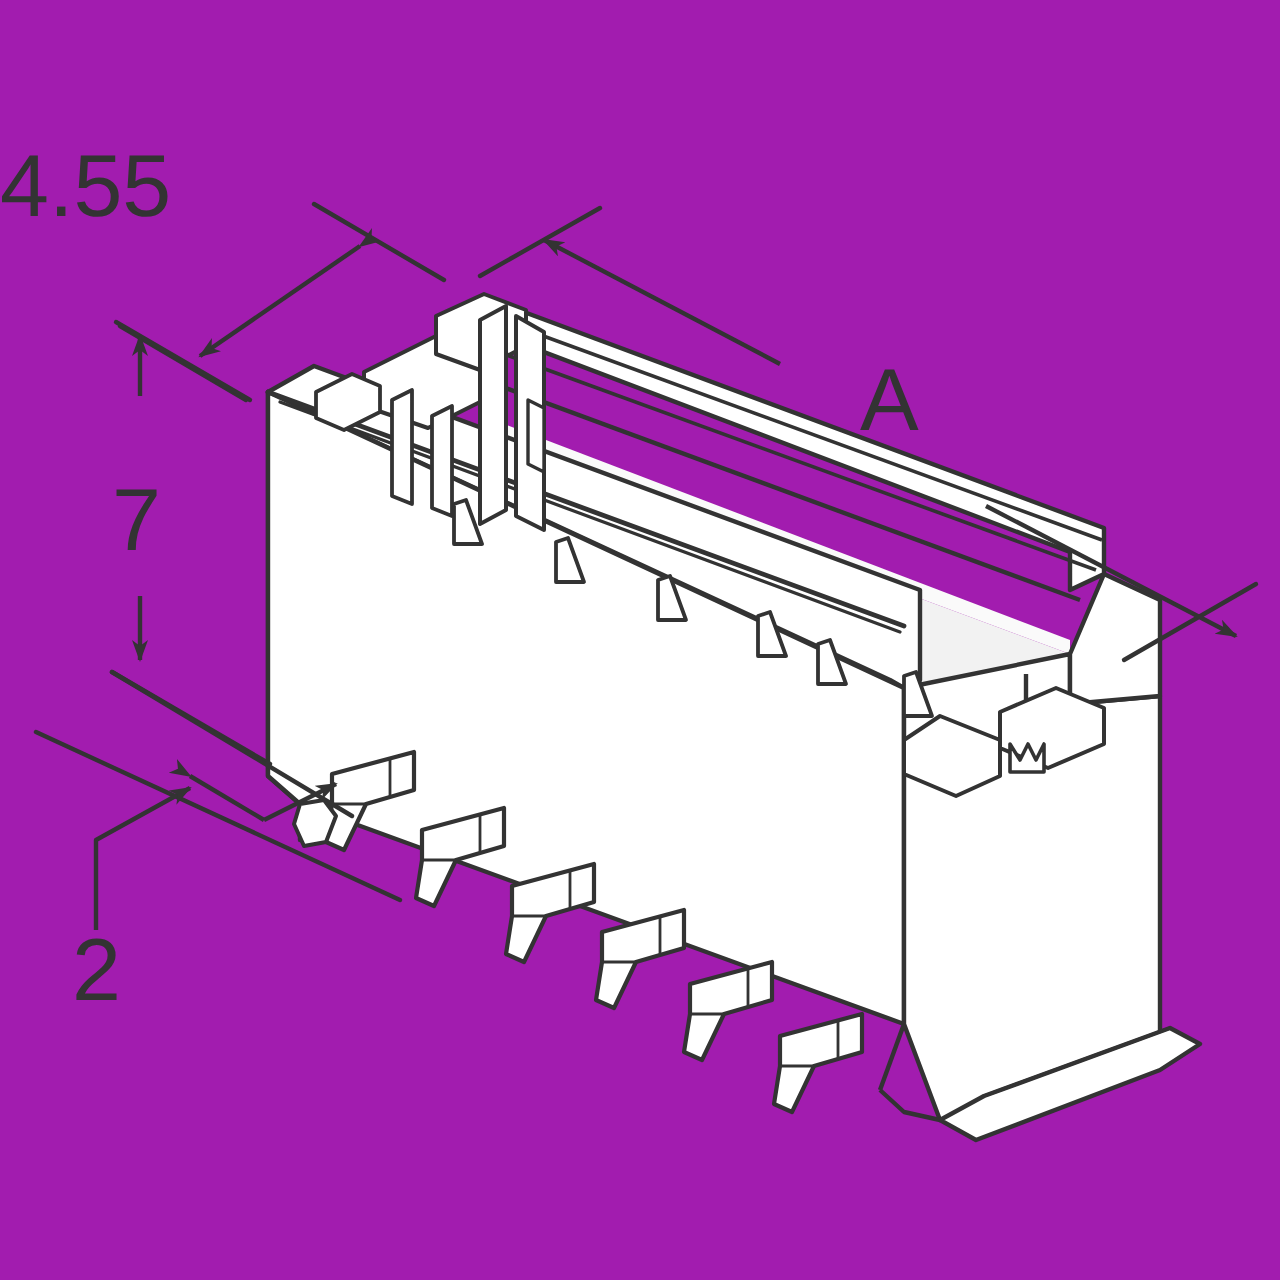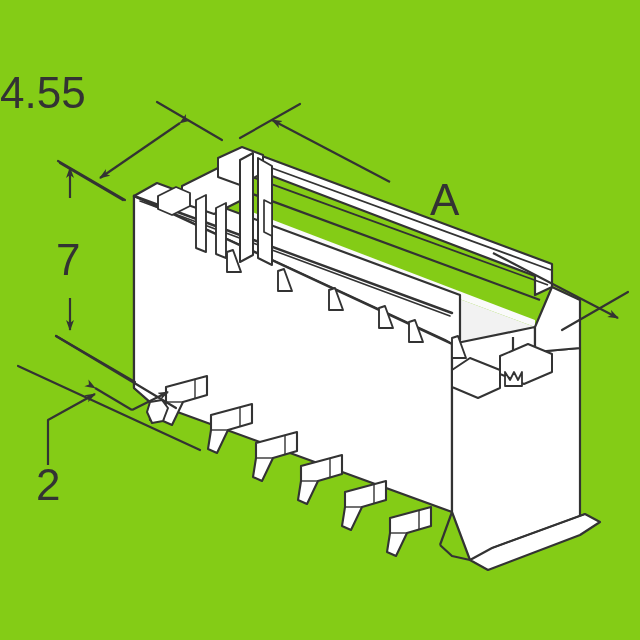--- a/index.html
+++ b/index.html
@@ -8,21 +8,21 @@
     padding: 0;
     background: #ffffff;
   }
   body {
     font-family: "Liberation Sans", sans-serif;
   }
   #stage {
     position: relative;
     width: 640px;
     height: 640px;
-    background: #84cc16;
+    background: #a21caf;
     overflow: hidden;
   }
   #stage svg {
     position: absolute;
     top: 0;
     left: 0;
     display: block;
   }
   .dim-text {
     font-family: "Liberation Sans", sans-serif;

